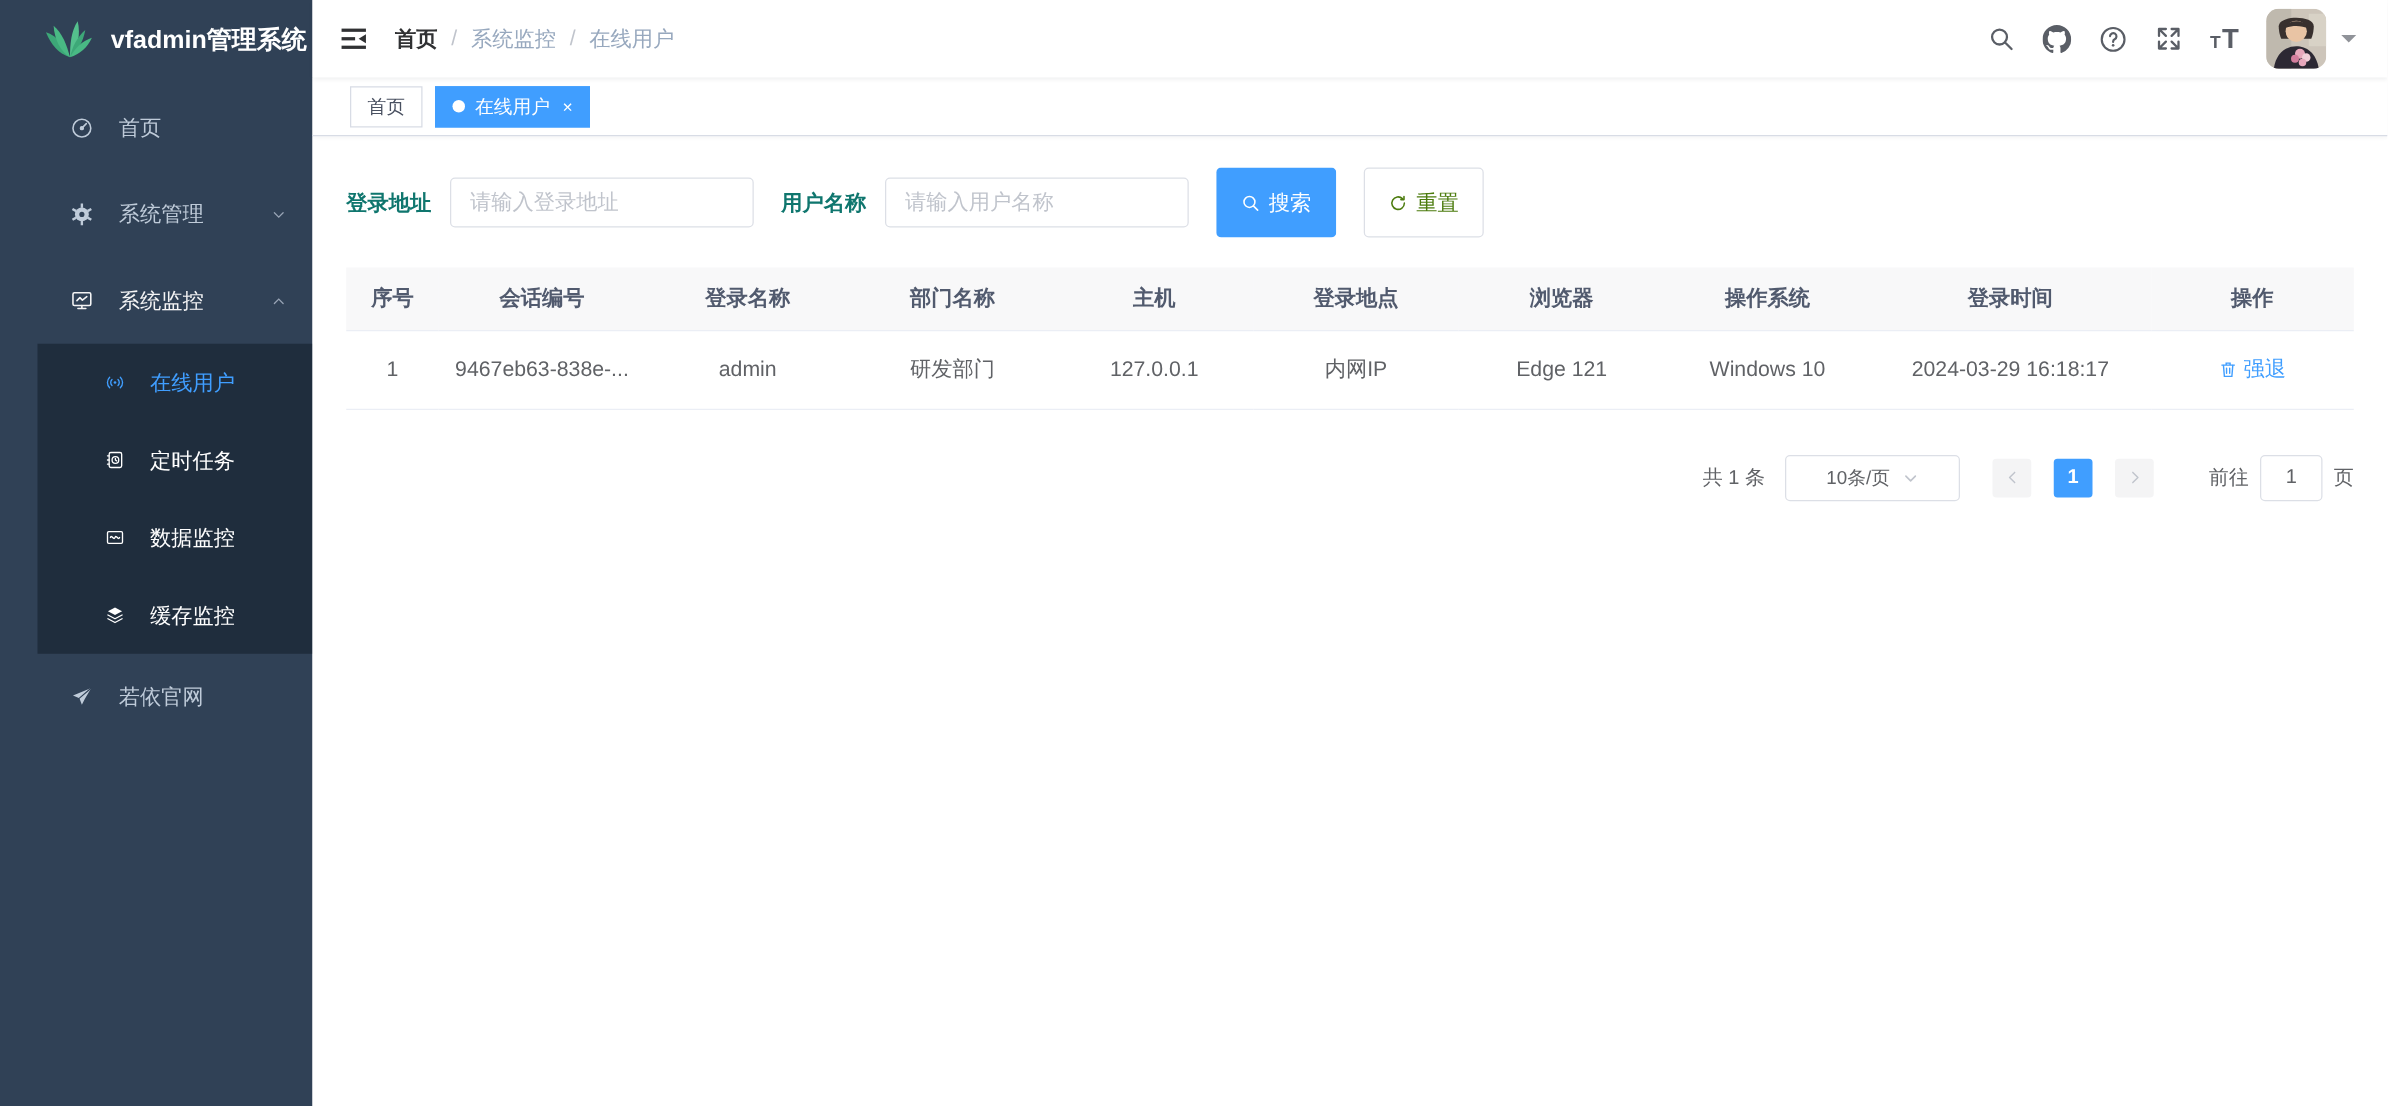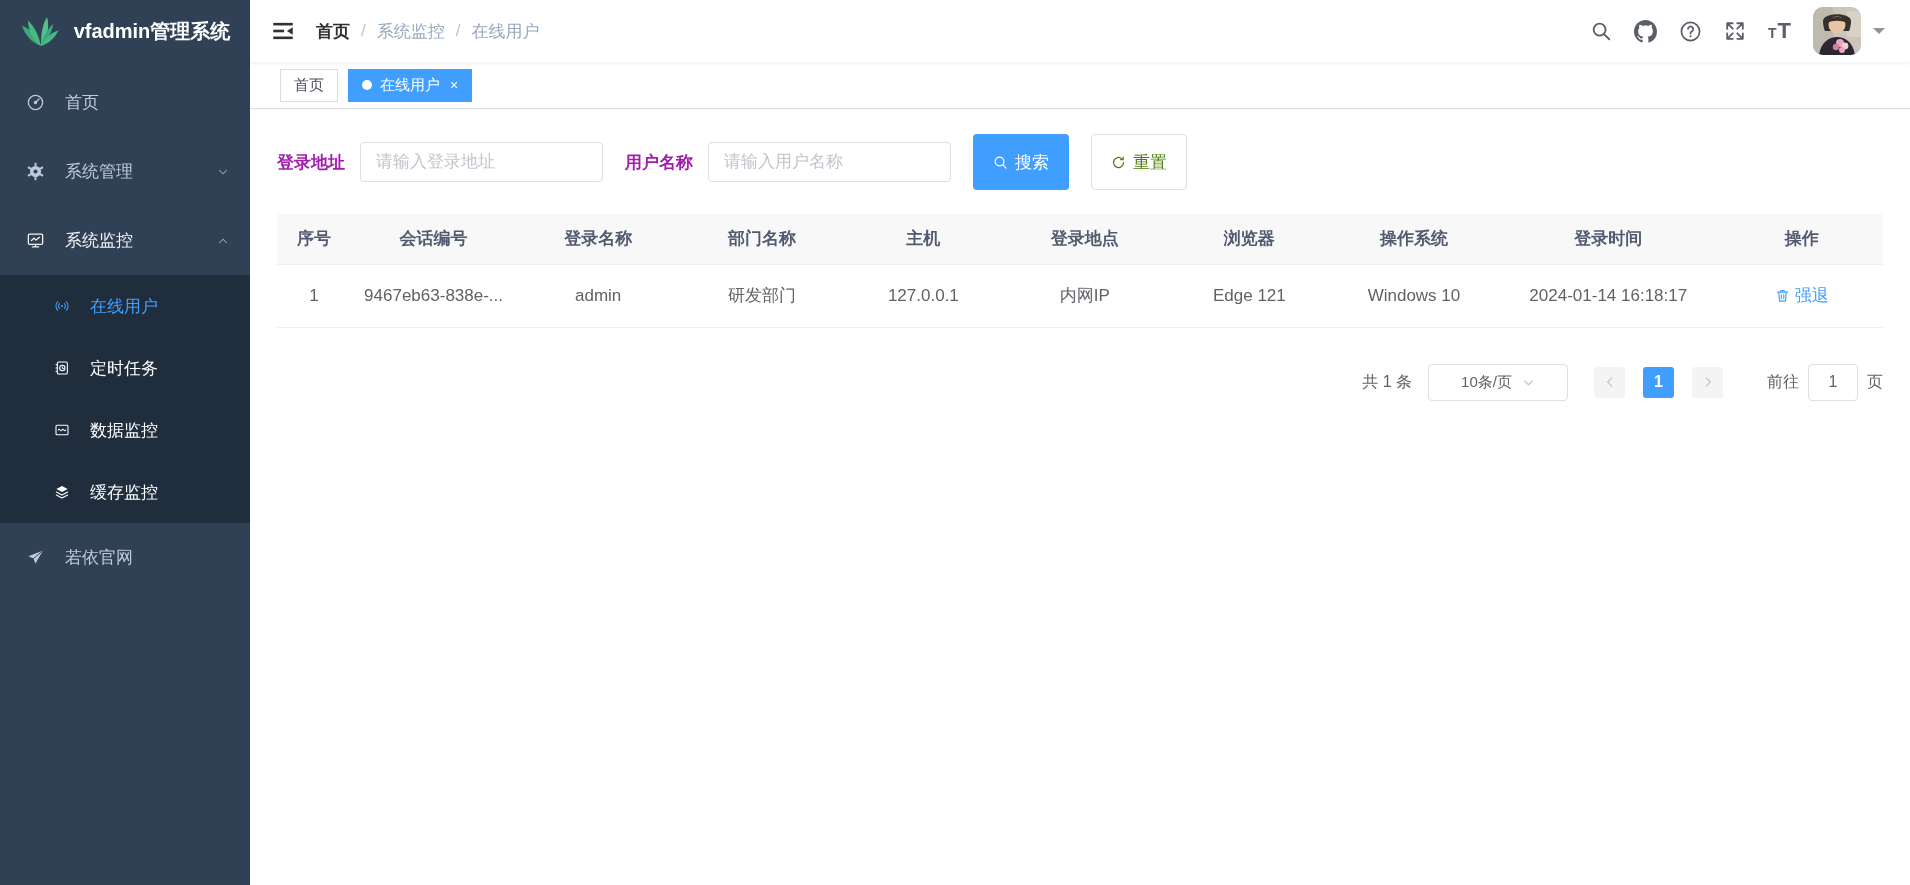--- a/index.html
+++ b/index.html
@@ -4,21 +4,21 @@
 <style>
   * { box-sizing: border-box; margin: 0; padding: 0; }
   html,body { width: 1910px; height: 885px; overflow: hidden; }
   body {
     font-family: "Liberation Sans", "DejaVu Sans", sans-serif;
     display: flex;
     background: #fff;
     color: #303133;
   }
   
-  .sidebar { width: 250px; height: 885px; background: #304156; flex: 0 0 250px; overflow: hidden; }
+  .sidebar { width: 250px; height: 885px; background: #304156; flex: 0 0 250px; overflow: hidden; padding-left: 30px; }
   .logo { height: 62px; display: flex; align-items: center; justify-content: center; gap: 12px; }
   .logo-title { color: #fff; font-weight: bold; font-size: 20px; }
   .menu { margin-top: 6px; }
   .m-item {
     height: 69px; display: flex; align-items: center; padding-left: 26px;
     color: #bfcbd9; font-size: 17px; position: relative; cursor: pointer;
   }
   .m-item .mi { margin-right: 20px; flex: 0 0 auto; }
   .m-item .chev { position: absolute; right: 20px; }
   .m-item.parent-active { color: #f4f4f5; }
@@ -62,21 +62,21 @@
     height: 33px; display: inline-flex; align-items: center; padding: 0 13px;
     border: 1px solid #d8dce5; background: #fff; color: #495060; font-size: 15px; cursor: pointer;
   }
   .tag.active { background: #409eff; border-color: #409eff; color: #fff; }
   .tag .dot { width: 10px; height: 10px; border-radius: 50%; background: #fff; margin-right: 8px; }
   .tag .close { margin-left: 10px; font-size: 14px; line-height: 1; }
 
   
   .content { flex: 1; background: #fff; padding: 25px 27px 0 27px; overflow: hidden; }
   .filter-row { display: flex; align-items: center; margin-bottom: 24px; }
-  .f-label { font-size: 17px; font-weight: bold; color: #a21caf; margin-right: 15px; }
+  .f-label { font-size: 17px; font-weight: bold; color: #0f766e; margin-right: 15px; }
   .f-input {
     width: 243px; height: 40px; border: 1px solid #dcdfe6; border-radius: 4px;
     padding: 0 15px; font-size: 17px; color: #a21caf; outline: none;
     font-family: "Liberation Sans", "DejaVu Sans", sans-serif;
   }
   .f-input::placeholder { color: #c0c4cc; }
   .gap-lg { margin-left: 22px; }
   .btn {
     height: 56px; border-radius: 4px; font-size: 17px; display: inline-flex; align-items: center;
     gap: 7px; padding: 0 19px; cursor: pointer; border: 1px solid transparent;
@@ -357,21 +357,21 @@
       <tbody>
         <tr>
           <td>1</td>
           <td>9467eb63-838e-...</td>
           <td>admin</td>
           <td>研发部门</td>
           <td>127.0.0.1</td>
           <td>内网IP</td>
           <td>Edge 121</td>
           <td>Windows 10</td>
-          <td>2024-01-14 16:18:17</td>
+          <td>2024-03-29 16:18:17</td>
           <td>
             <span class="link">
               <svg width="15" height="15" viewBox="0 0 24 24" fill="none" stroke="#409eff" stroke-width="1.8" stroke-linecap="round">
                 <path d="M4 6.5h16M9.5 6.5V4h5v2.5M6 6.5L7.2 21h9.6L18 6.5"></path>
                   <path d="M10 10.5v6.5M14 10.5v6.5"></path>
               </svg>
               <span>强退</span>
             </span>
           </td>
         </tr>

